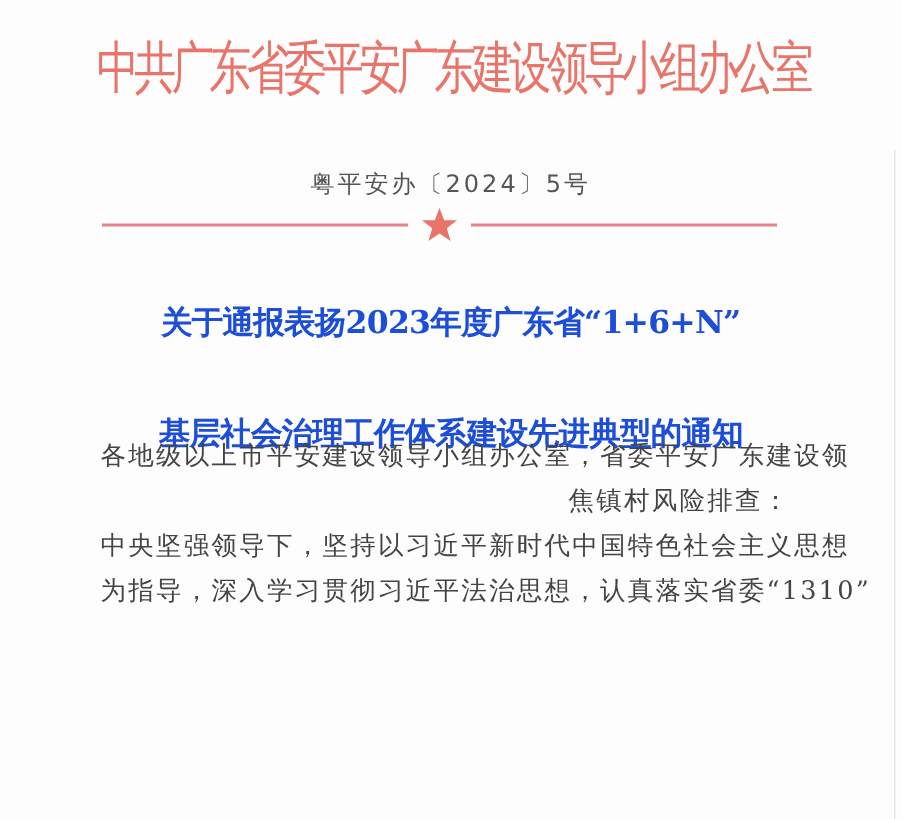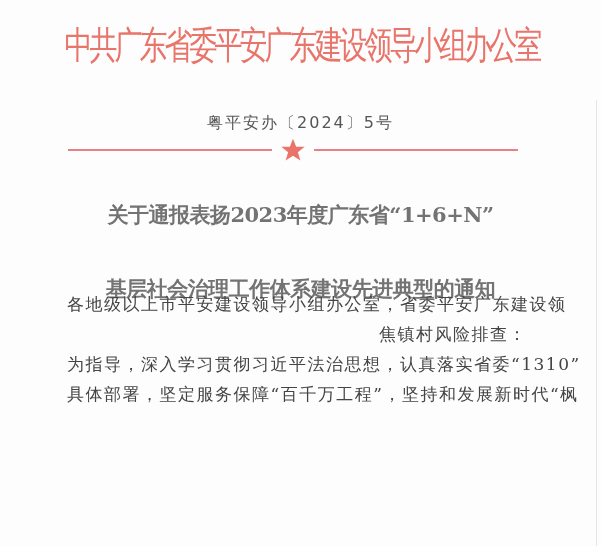--- a/index.html
+++ b/index.html
@@ -8,21 +8,21 @@
   .page-edge { position:absolute; left:596px; top:100px; width:1px; height:446px; background:#e6e6e6; }
   .header-title { position:absolute; left:64px; top:20px; width:476px; text-align:center;
                   font-size:28px; letter-spacing:-3px; color:#e8746a; font-family:"DejaVu Serif", serif;
                   white-space:nowrap; transform:scaleY(1.35); transform-origin:top center; font-weight:normal; }
   .doc-number { position:absolute; left:0; top:113px; width:601px; text-align:center; font-size:16px;
                 color:#555; letter-spacing:2px; font-family:"DejaVu Sans", sans-serif; }
   .rule { position:absolute; top:149px; height:2px; background:#e8808a; }
   .rule.left { left:68px; width:204px; }
   .rule.right { left:314px; width:204px; }
   .star { position:absolute; left:280px; top:137px; width:26px; height:26px; }
-  .title { position:absolute; left:0; width:601px; text-align:center; font-size:21px; color:#737373;
+  .title { position:absolute; left:0; width:601px; text-align:center; font-size:21px; color:#1d4ed8;
            font-weight:bold; font-family:"DejaVu Serif", serif; white-space:nowrap; letter-spacing:-0.5px; }
   .title.l1 { top:201px; }
   .title.l2 { top:232px;margin-top:43px; }
   .body { position:absolute; left:67px; width:460px; font-size:17px; color:#444;
           font-family:"DejaVu Serif", serif; line-height:30px; letter-spacing:1.5px;text-align:right; }
   .line { white-space:nowrap; height:30px; }
 </style>
 </head>
 <body>
 
@@ -37,15 +37,15 @@
   <polygon points="12,1.5 14.9,9 22.8,9.1 16.5,14 18.8,21.8 12,17.2 5.2,21.8 7.5,14 1.2,9.1 9.1,9" fill="#e8746a"></polygon>
 </svg>
 <div class="rule right"></div>
 
 <div class="title l1">关于通报表扬2023年度广东省“1+6+N”</div>
 <div class="title l2">基层社会治理工作体系建设先进典型的通知</div>
 
 <div class="body" style="top:289px;">
   <div class="line">各地级以上市平安建设领导小组办公室，省委平安广东建设领</div>
   <div class="line">焦镇村风险排查：</div>
+  <div class="line">中央坚强领导下，坚持以习近平新时代中国特色社会主义思想</div>
   <div class="line">为指导，深入学习贯彻习近平法治思想，认真落实省委“1310”</div>
-  <div class="line">具体部署，坚定服务保障“百千万工程”，坚持和发展新时代“枫</div>
 </div>
 
 </body></html>

